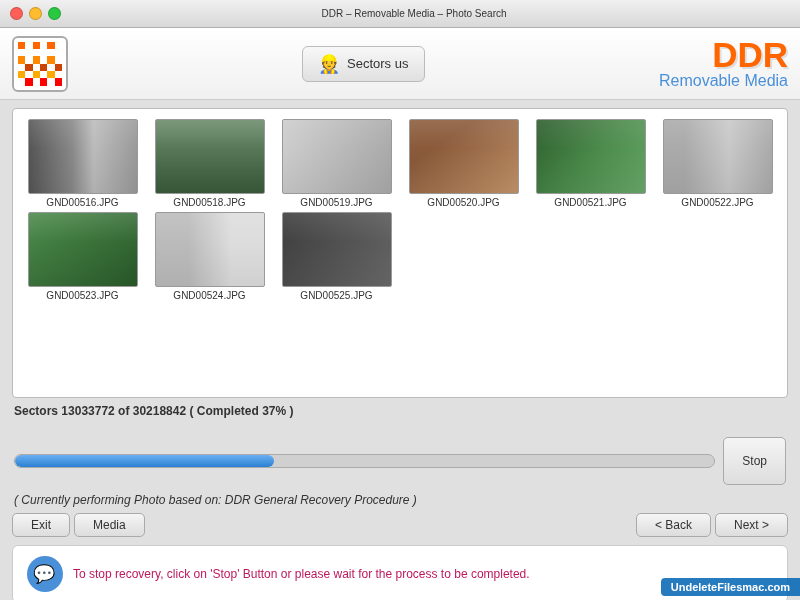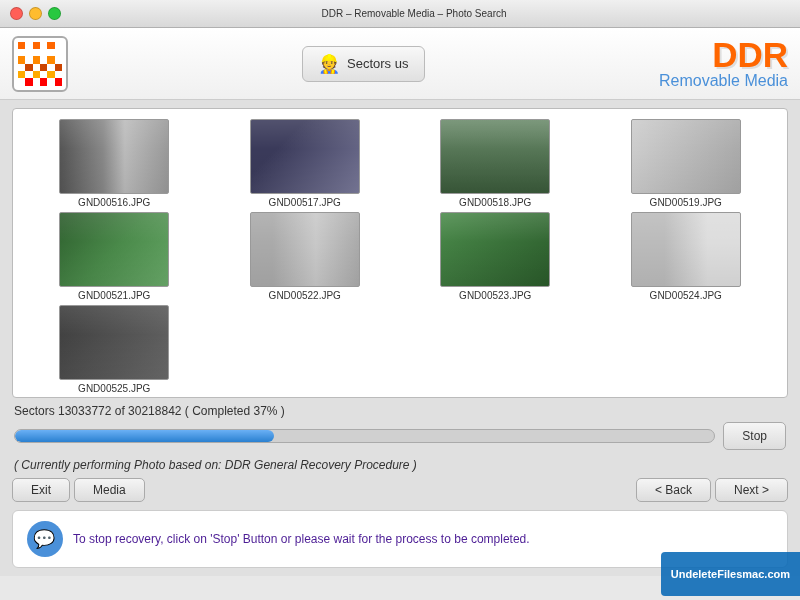--- a/index.html
+++ b/index.html
@@ -117,21 +117,21 @@
       background: white;
       border: 1px solid #bbb;
       border-radius: 4px;
       padding: 10px;
       height: 290px;
       overflow: hidden;
     }
 
     .photo-grid {
       display: grid;
-      grid-template-columns: repeat(4, 1fr);
+      grid-template-columns: repeat(6, 1fr);
       gap: 8px;
       row-gap: 4px;
     }
 
     .photo-item {
       display: flex;
       flex-direction: column;
       align-items: center;
       gap: 3px;
     }
@@ -155,22 +155,22 @@
       text-align: center;
     }
 
     
     .progress-area {
       padding: 6px 2px 4px 2px;
     }
     .progress-text {
       font-size: 12px;
       color: #333;
-      margin-bottom: 4px;
-      font-weight: 400;
+      margin-bottom: 19px;
+      font-weight: 700;
     }
     .progress-row {
       display: flex;
       align-items: center;
       gap: 8px;
     }
     .progress-bar-outer {
       flex: 1;
       height: 14px;
       background: #d0d0d0;
@@ -180,21 +180,21 @@
     }
     .progress-bar-inner {
       height: 100%;
       background: linear-gradient(to bottom, #6ab0f5, #2a80d0);
       border-radius: 7px;
     }
     .stop-btn {
       background: linear-gradient(to bottom, #f5f5f5, #ddd);
       border: 1px solid #aaa;
       border-radius: 5px;
-      padding: 6px 18px;
+      padding: 16px 18px;
       font-size: 12px;
       cursor: pointer;
       color: #333;
       white-space: nowrap;
     }
 
     
     .status-text {
       font-size: 12px;
       color: #333;
@@ -241,33 +241,33 @@
       display: flex;
       align-items: center;
       justify-content: center;
       flex-shrink: 0;
       font-size: 18px;
       color: white;
       font-weight: bold;
     }
     .info-text {
       font-size: 12px;
-      color: #4c1d95;
+      color: #be185d;
     }
 
     
     .watermark {
       position: absolute;
       bottom: 4px;
       right: 0px;
       background: rgba(0, 100, 180, 0.85);
       color: white;
       font-size: 11px;
       font-weight: bold;
-      padding: 16px 10px;
+      padding: 3px 10px;
       border-radius: 4px 0 0 4px;
     }
 
     
     .t1 { background: linear-gradient(to right, #555 0%, #888 40%, #bbb 60%, #999 100%); }
     .t2 { background: linear-gradient(135deg, #3a3a5a 30%, #7a7a9a 100%); }
     .t3 { background: linear-gradient(to bottom, #6a8a6a 0%, #3a5a3a 100%); }
     .t4 { background: linear-gradient(to right, #ccc 0%, #bbb 50%, #aaa 100%); }
     .t5 { background: linear-gradient(to bottom right, #8a5a3a 30%, #c4956a 100%); }
     .t6 { background: linear-gradient(135deg, #2a5a2a, #4a8a4a, #6aaa6a); }
@@ -346,36 +346,36 @@
 
   <div class="photo-grid-container">
     <div class="photo-grid" id="photo-grid">
     <div class="photo-item">
           <div class="photo-thumb t1">
             <div style="position: absolute; top: 0px; left: 0px; width: 100%; height: 100%; opacity: 0.3; background: linear-gradient(rgba(255, 255, 255, 0.4), transparent 40%, rgba(0, 0, 0, 0.2));"></div>
           </div>
           <div class="photo-label">GND00516.JPG</div>
         </div>
         <div class="photo-item">
-          <div class="photo-thumb t2">
-            <div style="position: absolute; top: 0px; left: 0px; width: 100%; height: 100%; opacity: 0.3; background: linear-gradient(rgba(255, 255, 255, 0.4), transparent 40%, rgba(0, 0, 0, 0.2));"></div>
-          </div>
-          <div class="photo-label">GND00517.JPG</div>
-        </div>
-        <div class="photo-item">
           <div class="photo-thumb t3">
             <div style="position: absolute; top: 0px; left: 0px; width: 100%; height: 100%; opacity: 0.3; background: linear-gradient(rgba(255, 255, 255, 0.4), transparent 40%, rgba(0, 0, 0, 0.2));"></div>
           </div>
           <div class="photo-label">GND00518.JPG</div>
         </div>
         <div class="photo-item">
           <div class="photo-thumb t4">
             <div style="position: absolute; top: 0px; left: 0px; width: 100%; height: 100%; opacity: 0.3; background: linear-gradient(rgba(255, 255, 255, 0.4), transparent 40%, rgba(0, 0, 0, 0.2));"></div>
           </div>
           <div class="photo-label">GND00519.JPG</div>
+        </div>
+        <div class="photo-item">
+          <div class="photo-thumb t5">
+            <div style="position: absolute; top: 0px; left: 0px; width: 100%; height: 100%; opacity: 0.3; background: linear-gradient(rgba(255, 255, 255, 0.4), transparent 40%, rgba(0, 0, 0, 0.2));"></div>
+          </div>
+          <div class="photo-label">GND00520.JPG</div>
         </div>
         <div class="photo-item">
           <div class="photo-thumb t6">
             <div style="position: absolute; top: 0px; left: 0px; width: 100%; height: 100%; opacity: 0.3; background: linear-gradient(rgba(255, 255, 255, 0.4), transparent 40%, rgba(0, 0, 0, 0.2));"></div>
           </div>
           <div class="photo-label">GND00521.JPG</div>
         </div>
         <div class="photo-item">
           <div class="photo-thumb t7">
             <div style="position: absolute; top: 0px; left: 0px; width: 100%; height: 100%; opacity: 0.3; background: linear-gradient(rgba(255, 255, 255, 0.4), transparent 40%, rgba(0, 0, 0, 0.2));"></div>

